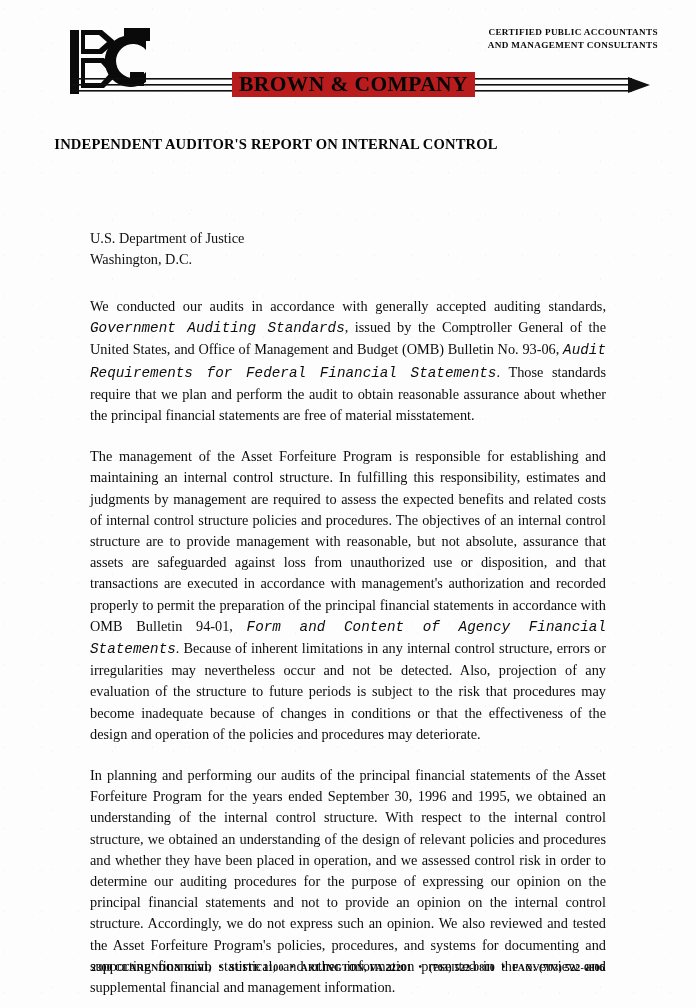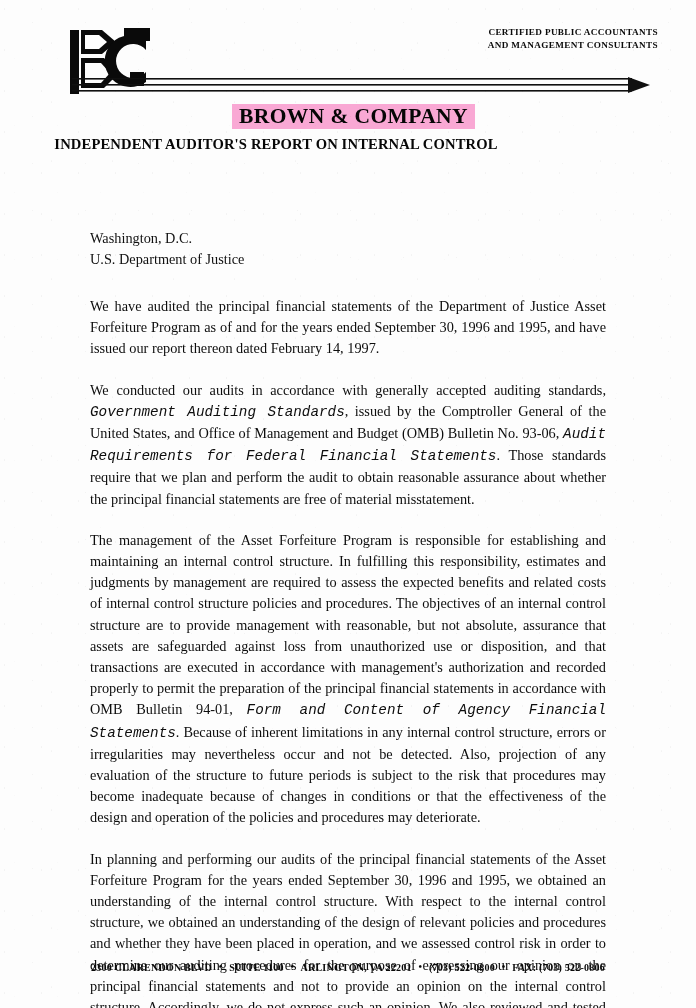--- a/index.html
+++ b/index.html
@@ -68,24 +68,23 @@
 
   .brandname {
     position: absolute;
     left: 232px;
     top: 72px;
     font-family: "Liberation Serif", "DejaVu Serif", serif;
     font-weight: bold;
     font-size: 21.5px;
     letter-spacing: 0.4px;
     color: #060606;
-    background: #f9a8d4;
+    background: #b91c1c;
     padding: 0 7px;
     white-space: nowrap;
-    margin-top: 32px;
   }
 
   
   .doc-title {
     position: absolute;
     left: 0;
     top: 136px;
     width: 552px;
     text-align: center;
     font-weight: bold;
@@ -207,26 +206,25 @@
 
     <div class="tagline">
       <div>CERTIFIED PUBLIC ACCOUNTANTS</div>
       <div>AND MANAGEMENT CONSULTANTS</div>
     </div>
   </div>
 
   <div class="doc-title">INDEPENDENT AUDITOR'S REPORT ON INTERNAL CONTROL</div>
 
   <div class="addressee">
+    <div>U.S. Department of Justice</div>
     <div>Washington, D.C.</div>
-    <div>U.S. Department of Justice</div>
   </div>
 
   <div class="body-copy" id="body-copy">
-      <p id="para-opinion-reference"><span>We have audited the principal financial statements of the Department of Justice Asset Forfeiture Program as of and for the years ended September 30, 1996 and 1995, and have issued our report thereon dated February 14, 1997.</span></p>
       <p id="para-audit-standards"><span>We conducted our audits in accordance with generally accepted auditing standards, </span><i>Government Auditing Standards</i><span>, issued by the Comptroller General of the United States, and Office of Management and Budget (OMB) Bulletin No. 93-06, </span><i>Audit Requirements for Federal Financial Statements</i><span>.  Those standards require that we plan and perform the audit to obtain reasonable assurance about whether the principal financial statements are free of material misstatement.</span></p>
       <p id="para-management-responsibility"><span>The management of the Asset Forfeiture Program is responsible for establishing and maintaining an internal control structure.  In fulfilling this responsibility, estimates and judgments by management are required to assess the expected benefits and related costs of internal control structure policies and procedures.  The objectives of an internal control structure are to provide management with reasonable, but not absolute, assurance that assets are safeguarded against loss from unauthorized use or disposition, and that transactions are executed in accordance with management's authorization and recorded properly to permit the preparation of the principal financial statements in accordance with OMB Bulletin 94-01, </span><i>Form and Content of Agency Financial Statements</i><span>.  Because of inherent limitations in any internal control structure, errors or irregularities may nevertheless occur and not be detected.  Also, projection of any evaluation of the structure to future periods is subject to the risk that procedures may become inadequate because of changes in conditions or that the effectiveness of the design and operation of the policies and procedures may deteriorate.</span></p>
       <p id="para-planning-performing"><span>In planning and performing our audits of the principal financial statements of the Asset Forfeiture Program for the years ended September 30, 1996 and 1995, we obtained an understanding of the internal control structure.  With respect to the internal control structure, we obtained an understanding of the design of relevant policies and procedures and whether they have been placed in operation, and we assessed control risk in order to determine our auditing procedures for the purpose of expressing our opinion on the principal financial statements and not to provide an opinion on the internal control structure.  Accordingly, we do not express such an opinion.  We also reviewed and tested the Asset Forfeiture Program's policies, procedures, and systems for documenting and supporting financial, statistical, and other information presented in the overview and supplemental financial and management information.</span></p>
     </div>
 
   <div class="footer-rule"></div>
   <div class="footer">
     <span>2300 CLARENDON BLVD</span>
     <span class="sep">•</span>
     <span>SUITE 1100</span>

